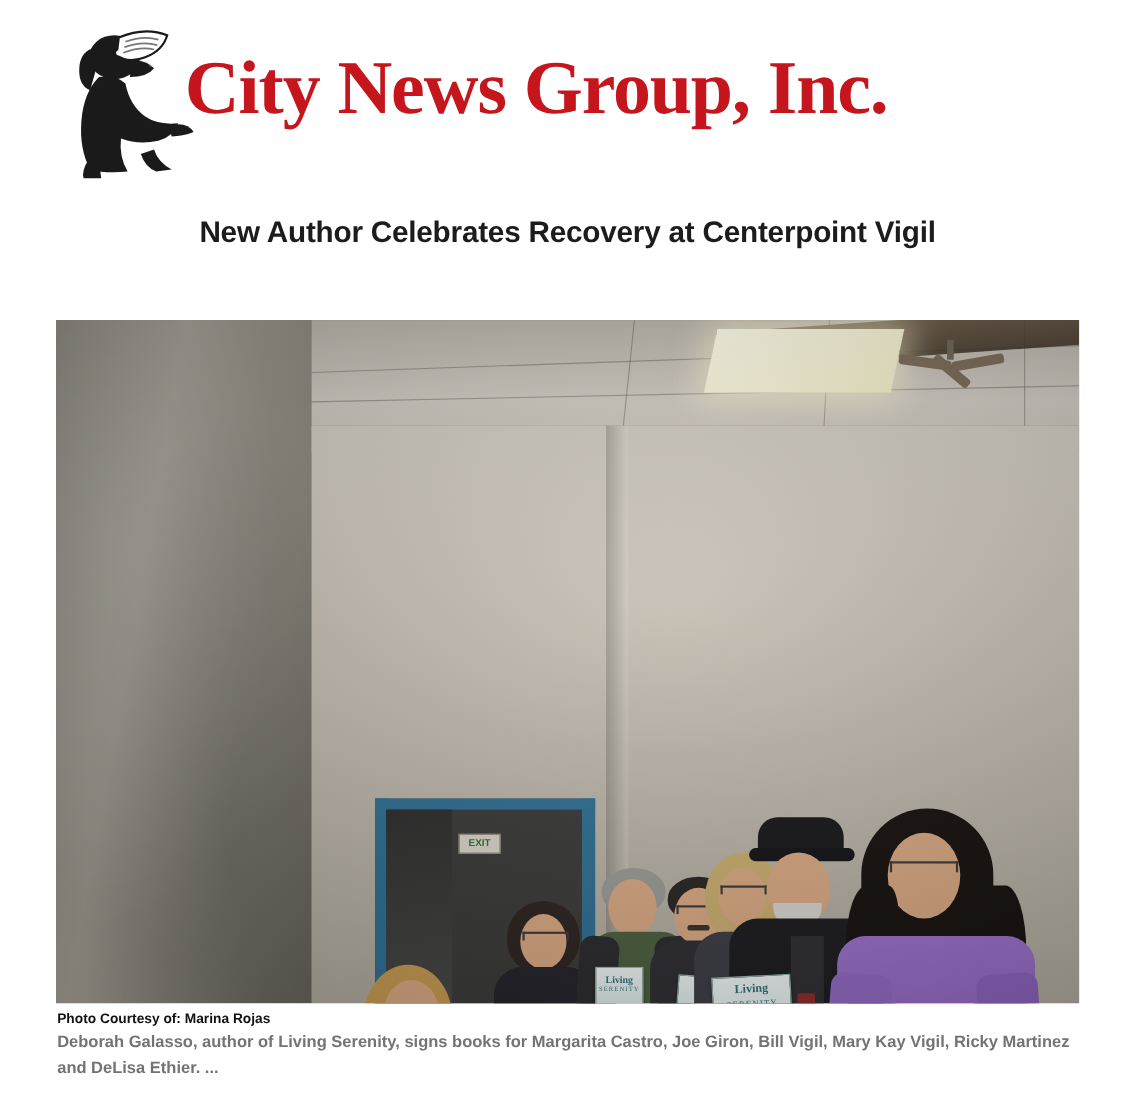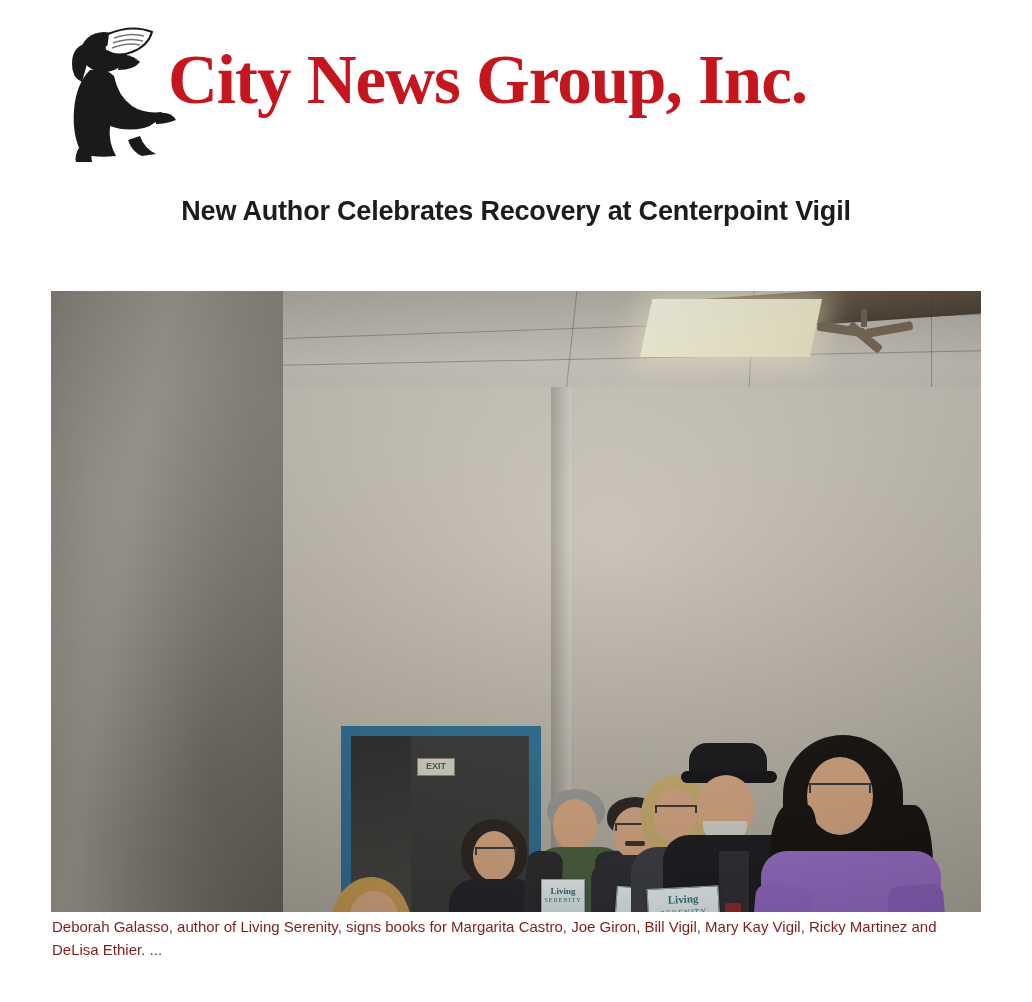--- a/index.html
+++ b/index.html
@@ -168,22 +168,23 @@
   .credit {
     margin: 7px 0 0 1px;
     font-size: 12.5px;
     font-weight: bold;
     color: #111;
   }
   .caption {
     margin: 4px 0 0 1px;
     font-size: 15px;
     line-height: 1.5;
-    color: #7f1d1d;
+    color: #737373;
     max-width: 930px;
+    font-weight: bold;
   }
 </style>
 </head>
 <body>
 
 <div class="page">
 
   <div class="masthead">
     <div class="logo-wrap">
       <svg width="140" height="150" viewBox="0 0 140 150" xmlns="http://www.w3.org/2000/svg">
@@ -314,16 +315,17 @@
         <div class="hair" style="left:130px; top:70px; width:48px; height:150px; background:#17120f; border-radius:20% 40% 40% 40%;"></div>
         <div class="body" style="left:6px; top:116px; width:180px; height:250px; background:linear-gradient(180deg,#9a70c8,#8a5fbe);"></div>
         <div class="arm" style="left:-6px; top:150px; width:56px; height:170px; background:#9269c4; transform:rotate(5deg);"></div>
         <div class="arm" style="left:138px; top:150px; width:56px; height:180px; background:#8c63be; transform:rotate(-4deg);"></div>
 
       </div>
 
       <div style="position:absolute; inset:0; background:radial-gradient(ellipse at 60% 40%, rgba(255,255,255,.06), rgba(0,0,0,.20) 85%); pointer-events:none;"></div>
     </div>
 
+    <div class="credit">Photo Courtesy of: Marina Rojas</div>
     <div class="caption">Deborah Galasso, author of Living Serenity, signs books for Margarita Castro, Joe Giron, Bill Vigil, Mary Kay Vigil, Ricky Martinez and DeLisa Ethier. ...</div>
   </div>
 
 </div>
 
 </body></html>

